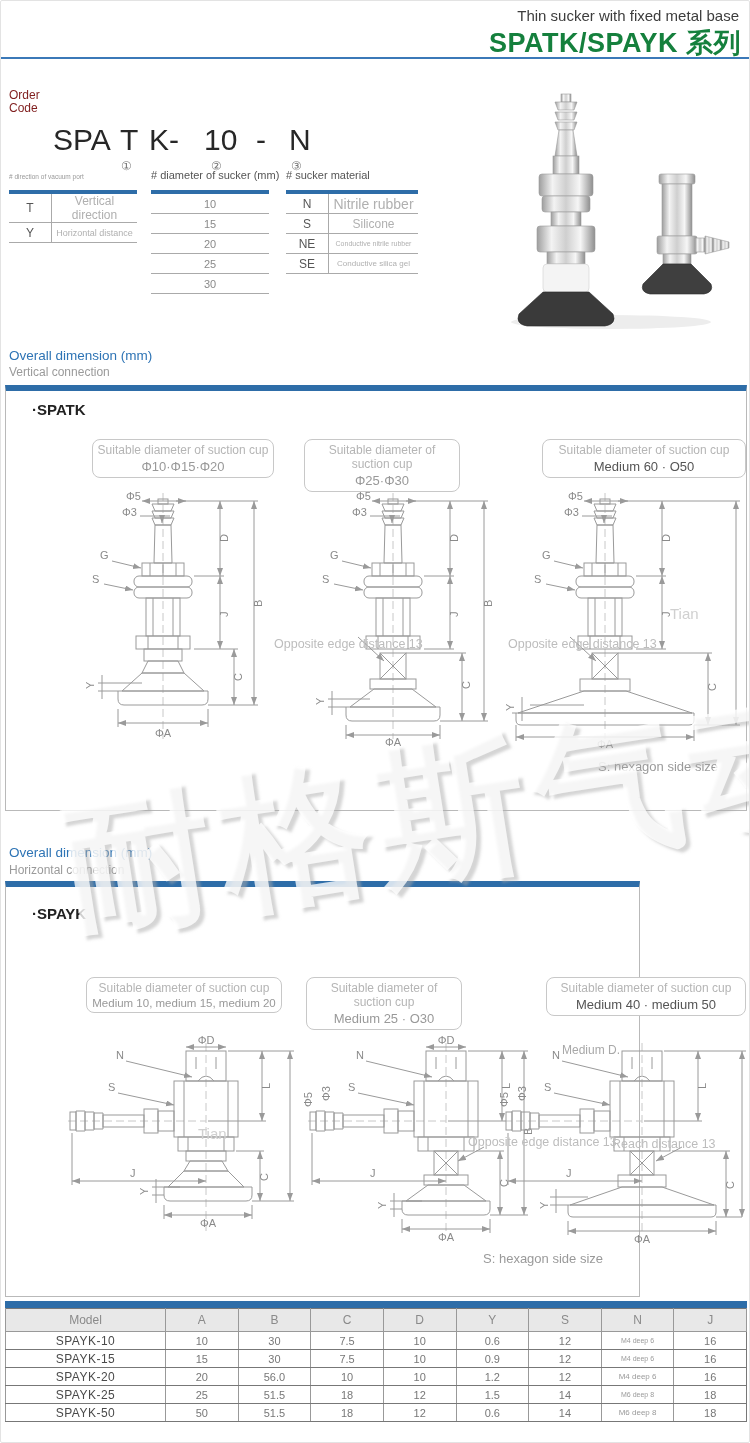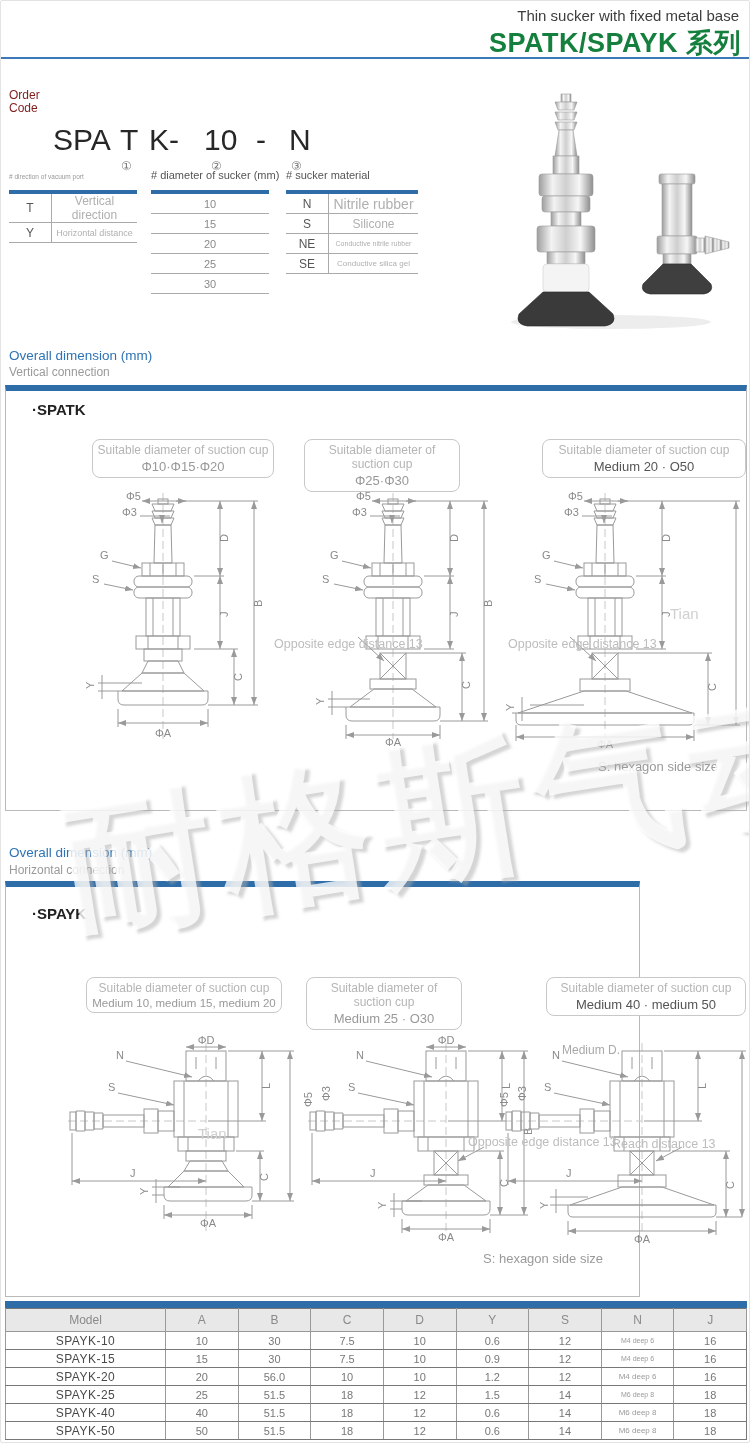--- a/index.html
+++ b/index.html
@@ -188,21 +188,21 @@
     <div class="cup-box" style="left:86px;top:48px;width:182px">
       <div class="l1">Suitable diameter of suction cup</div>
       <div class="l2">Φ10·Φ15·Φ20</div>
     </div>
     <div class="cup-box" style="left:298px;top:48px;width:156px">
       <div class="l1">Suitable diameter of suction cup</div>
       <div class="l2">Φ25·Φ30</div>
     </div>
     <div class="cup-box dark" style="left:536px;top:48px;width:204px">
       <div class="l1">Suitable diameter of suction cup</div>
-      <div class="l2">Medium 20 · O50</div>
+      <div class="l2">Medium 60 · O50</div>
     </div>
 
     <svg class="abs" style="left:52px;top:96px" width="230" height="260" viewBox="0 0 230 260">
       <defs>
         <g id="spatk-top">
           <line class="cl" x1="105" y1="6" x2="105" y2="252"></line>
           <g class="dwg">
             <rect x="100" y="12" width="10" height="5"></rect>
             <path d="M94,17h22l-3,7h-16z"></path>
               <path d="M94,24h22l-3,7h-16z"></path>
@@ -541,31 +541,20 @@
         <td>25</td>
         <td>51.5</td>
         <td>18</td>
         <td>12</td>
         <td>1.5</td>
         <td>14</td>
         <td class="ncol">M6 deep 8</td>
         <td>18</td>
       </tr>
       <tr>
-        <td class="model">SPAYK-40</td>
-        <td>40</td>
-        <td>51.5</td>
-        <td>18</td>
-        <td>12</td>
-        <td>0.6</td>
-        <td>14</td>
-        <td class="ncol" style="font-size:8px">M6 deep 8</td>
-        <td>18</td>
-      </tr>
-      <tr>
         <td class="model">SPAYK-50</td>
         <td>50</td>
         <td>51.5</td>
         <td>18</td>
         <td>12</td>
         <td>0.6</td>
         <td>14</td>
         <td class="ncol" style="font-size:8px">M6 deep 8</td>
         <td>18</td>
       </tr>

